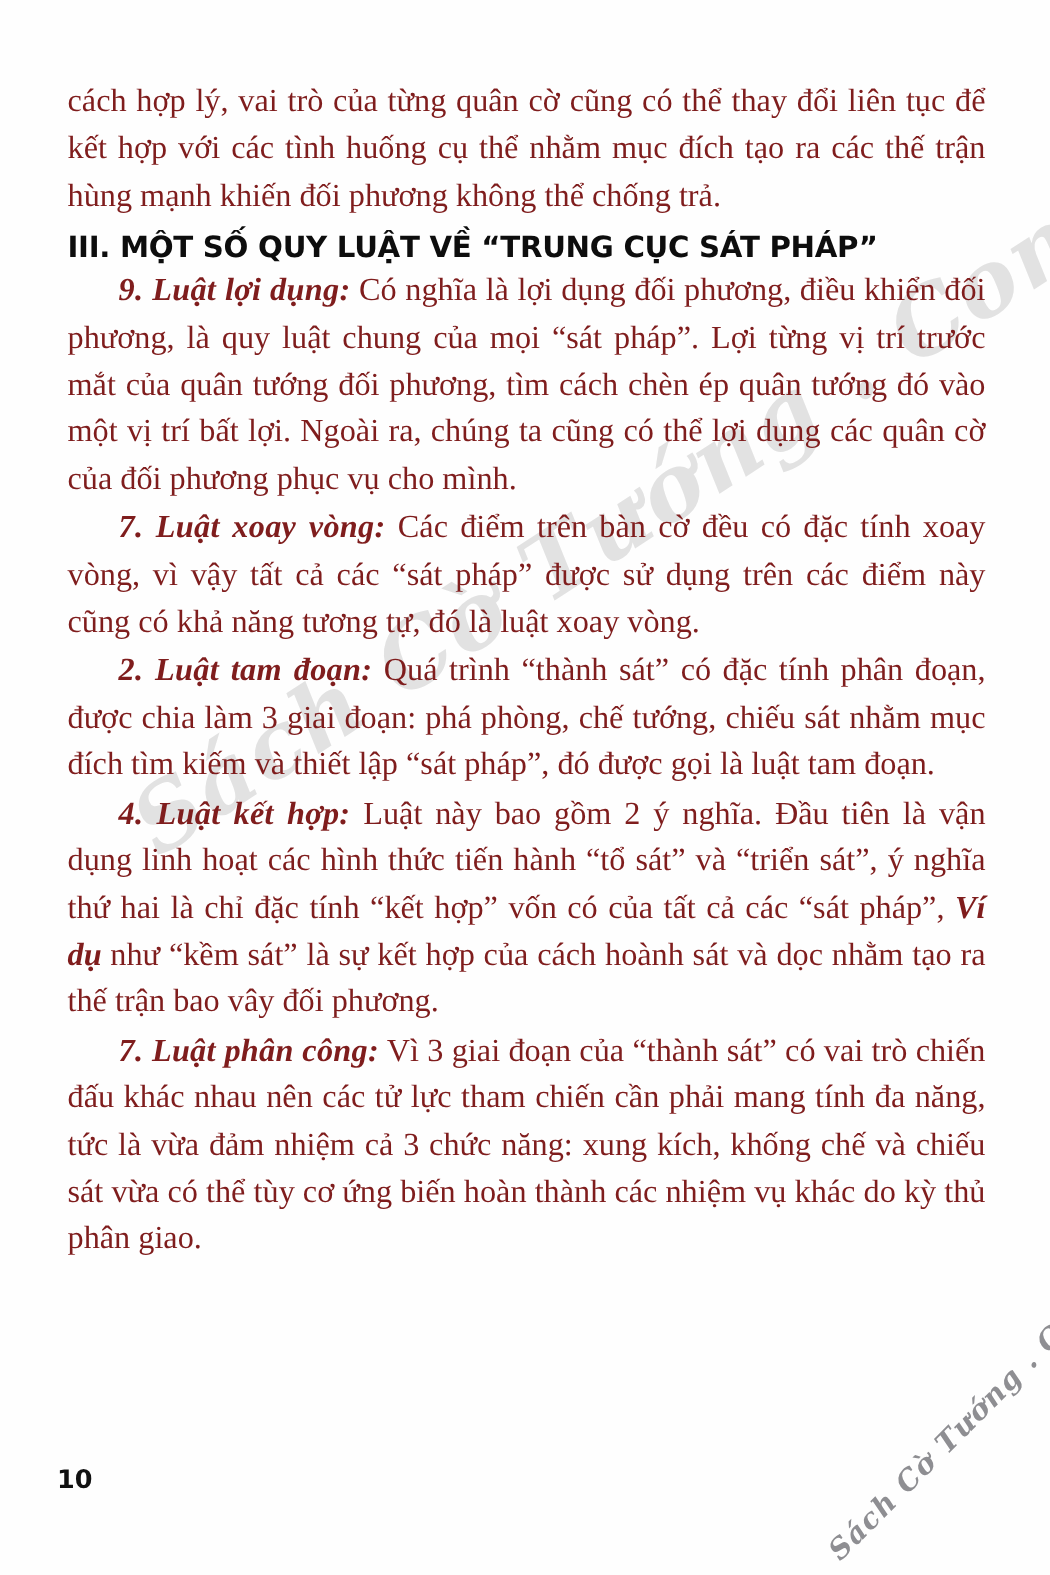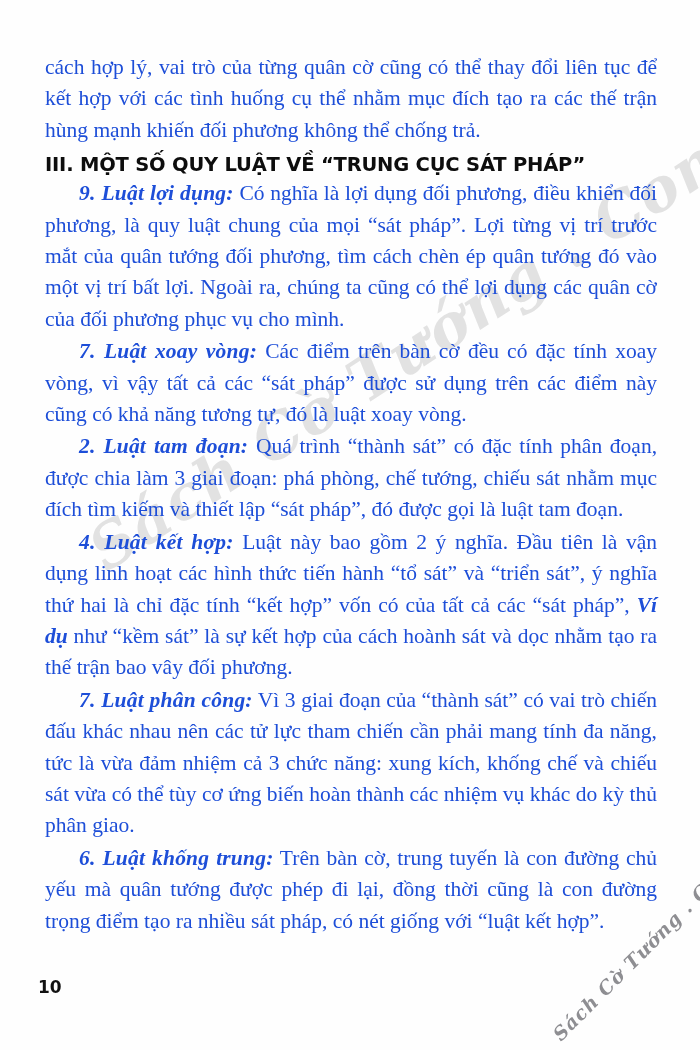--- a/index.html
+++ b/index.html
@@ -65,21 +65,21 @@
     left: 45px;
     top: 52px;
     width: 612px;
     z-index: 1;
   }
 
   p.body-par {
     margin: 0;
     font-size: 21.5px;
     line-height: 31.4px;
-    color: #1d4ed8;
+    color: #7f1d1d;
     text-align: justify;
     text-justify: inter-word;
     text-indent: 0;
     hyphens: none;
   }
   p.indented {
     text-indent: 34px;
   }
   p.gap {
     margin-top: 1px;
@@ -134,21 +134,20 @@
     <p class="body-par indented gap"><span class="label">9. Luật lợi dụng:</span><span> Có nghĩa là lợi dụng đối phương, điều khiển đối phương, là quy luật chung của mọi “sát pháp”. Lợi từng vị trí trước mắt của quân tướng đối phương, tìm cách chèn ép quân tướng đó vào một vị trí bất lợi. Ngoài ra, chúng ta cũng có thể lợi dụng các quân cờ của đối phương phục vụ cho mình.</span></p>
 
     <p class="body-par indented gap"><span class="label">7. Luật xoay vòng:</span><span> Các điểm trên bàn cờ đều có đặc tính xoay vòng, vì vậy tất cả các “sát pháp” được sử dụng trên các điểm này cũng có khả năng tương tự, đó là luật xoay vòng.</span></p>
 
     <p class="body-par indented gap"><span class="label">2. Luật tam đoạn:</span><span> Quá trình “thành sát” có đặc tính phân đoạn, được chia làm 3 giai đoạn: phá phòng, chế tướng, chiếu sát nhằm mục đích tìm kiếm và thiết lập “sát pháp”, đó được gọi là luật tam đoạn.</span></p>
 
     <p class="body-par indented gap"><span class="label">4. Luật kết hợp:</span><span> Luật này bao gồm 2 ý nghĩa. Đầu tiên là vận dụng linh hoạt các hình thức tiến hành “tổ sát” và “triển sát”, ý nghĩa thứ hai là chỉ đặc tính “kết hợp” vốn có của tất cả các “sát pháp”, </span><span class="inline-em">Ví dụ</span><span> như “kềm sát” là sự kết hợp của cách hoành sát và dọc nhằm tạo ra thế trận bao vây đối phương.</span></p>
 
     <p class="body-par indented gap"><span class="label">7. Luật phân công:</span><span> Vì 3 giai đoạn của “thành sát” có vai trò chiến đấu khác nhau nên các tử lực tham chiến cần phải mang tính đa năng, tức là vừa đảm nhiệm cả 3 chức năng: xung kích, khống chế và chiếu sát vừa có thể tùy cơ ứng biến hoàn thành các nhiệm vụ khác do kỳ thủ phân giao.</span></p>
 
-    <p class="body-par indented gap"><span class="label">6. Luật khống trung:</span><span> Trên bàn cờ, trung tuyến là con đường chủ yếu mà quân tướng được phép đi lại, đồng thời cũng là con đường trọng điểm tạo ra nhiều sát pháp, có nét giống với “luật kết hợp”.</span></p>
 
   </div>
 
   <div class="page-number">10</div>
 
   <div class="watermark-corner">Sách Cờ Tướng . Com</div>
 
 </div>
 
 </body></html>

